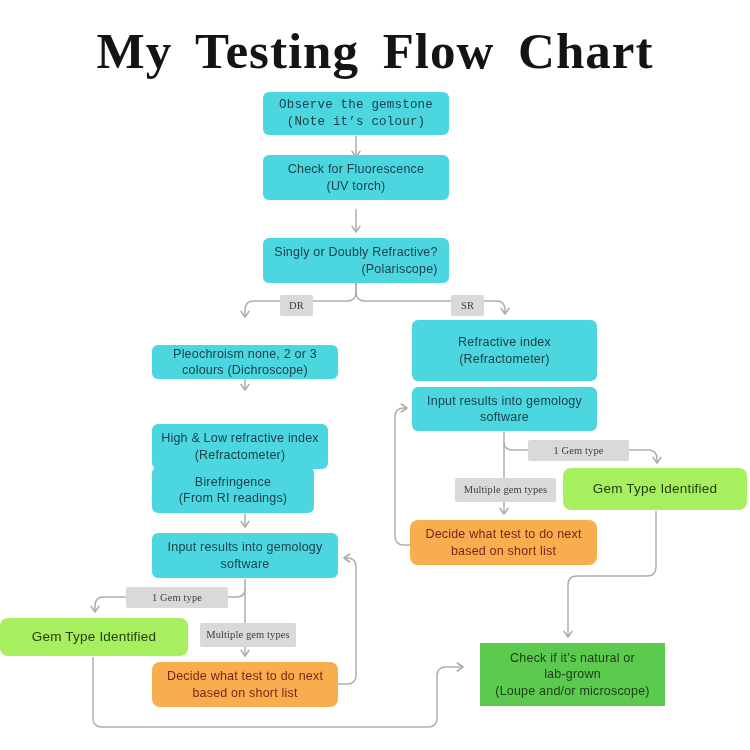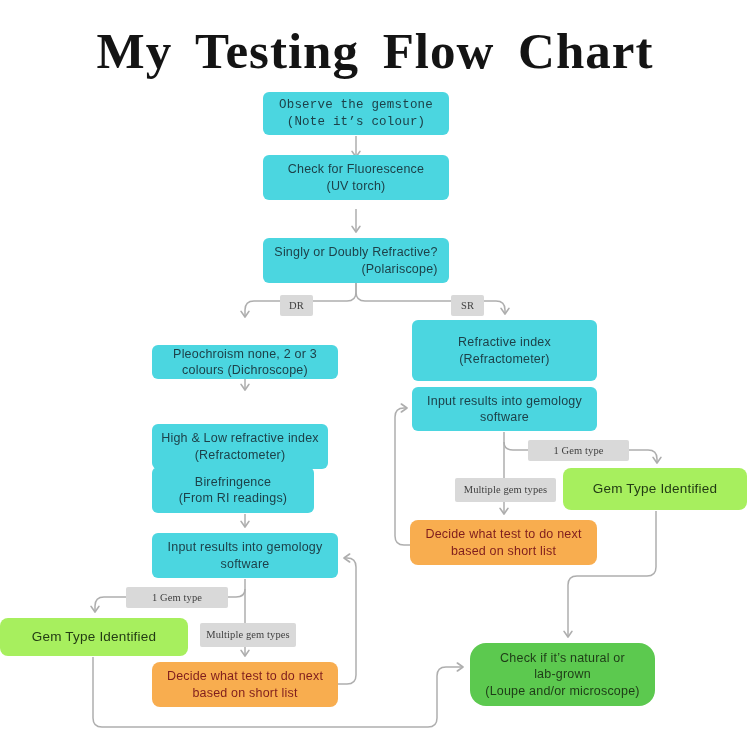--- a/index.html
+++ b/index.html
@@ -27,21 +27,21 @@
     display:flex;align-items:center;justify-content:center;
     text-align:center;
     white-space:pre-line;
     font-size:12.5px;
     line-height:1.3;
     letter-spacing:.2px;
     box-sizing:border-box;
   }
   .cyan{background:#4bd6e0;color:#1d4149;border-radius:6px;}
   .lime{background:#a7ef5e;color:#233c14;border-radius:8px;font-size:13.5px;}
-  .green{background:#5cc94f;color:#1e3b17;border-radius:16px;}
+  .green{background:#5cc94f;color:#1e3b17;border-radius:0;margin-left:10px;}
   .orange{background:#f8ad4f;color:#7f1d1d;border-radius:8px;}
   .elabel{
     background:#d9d9d9;color:#3f3f3f;
     border-radius:2px;
     font-size:10.5px;
     letter-spacing:.1px;
     font-family:Liberation Serif, serif;
   }
 </style>
 </head>

